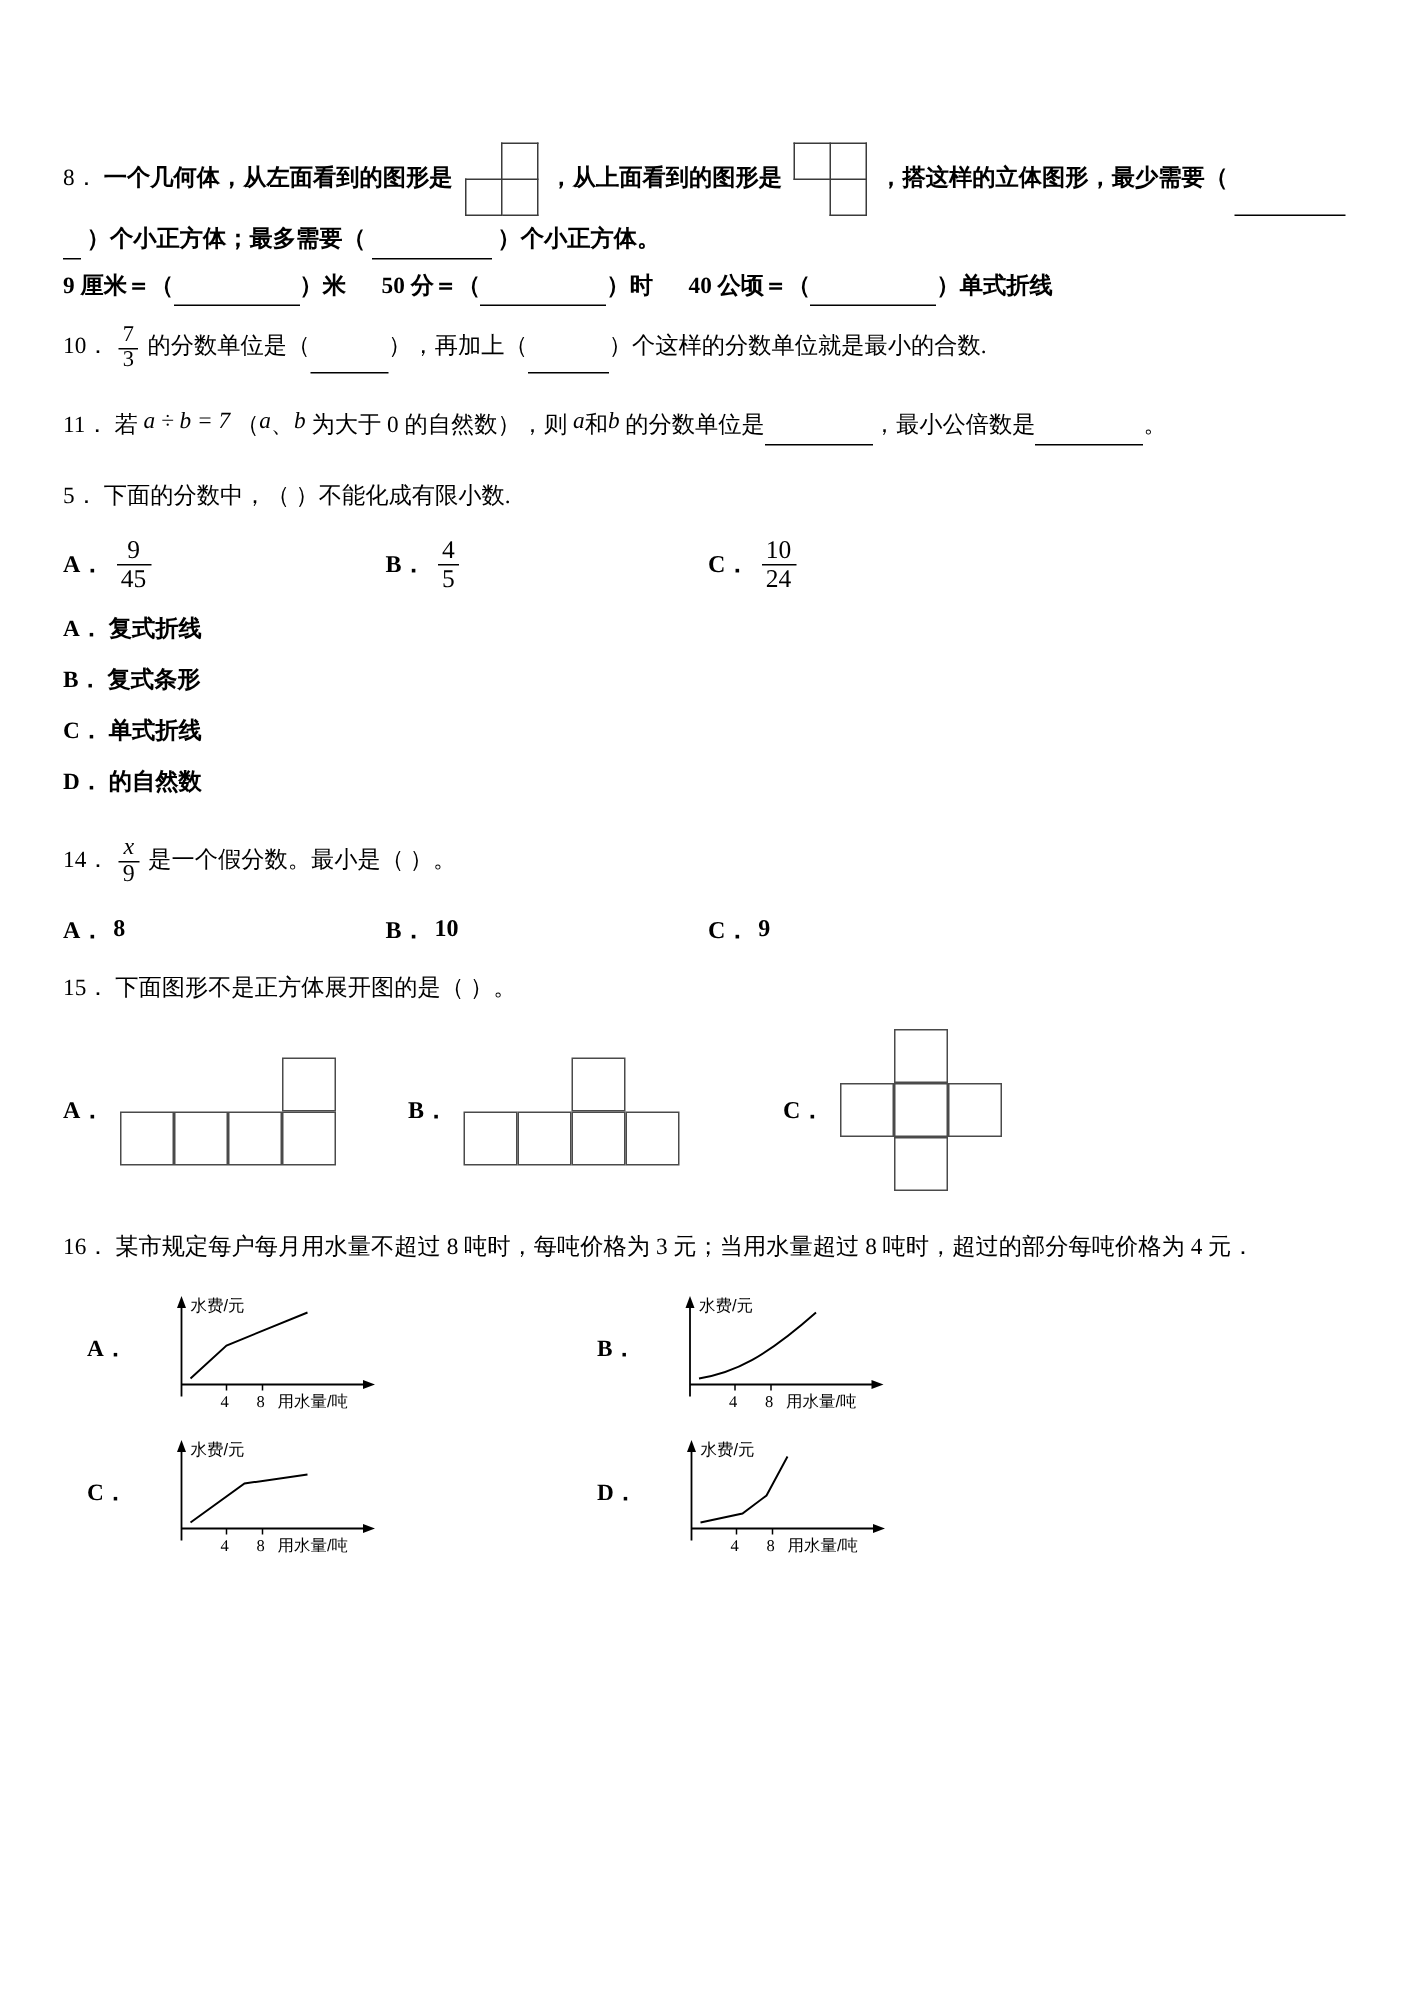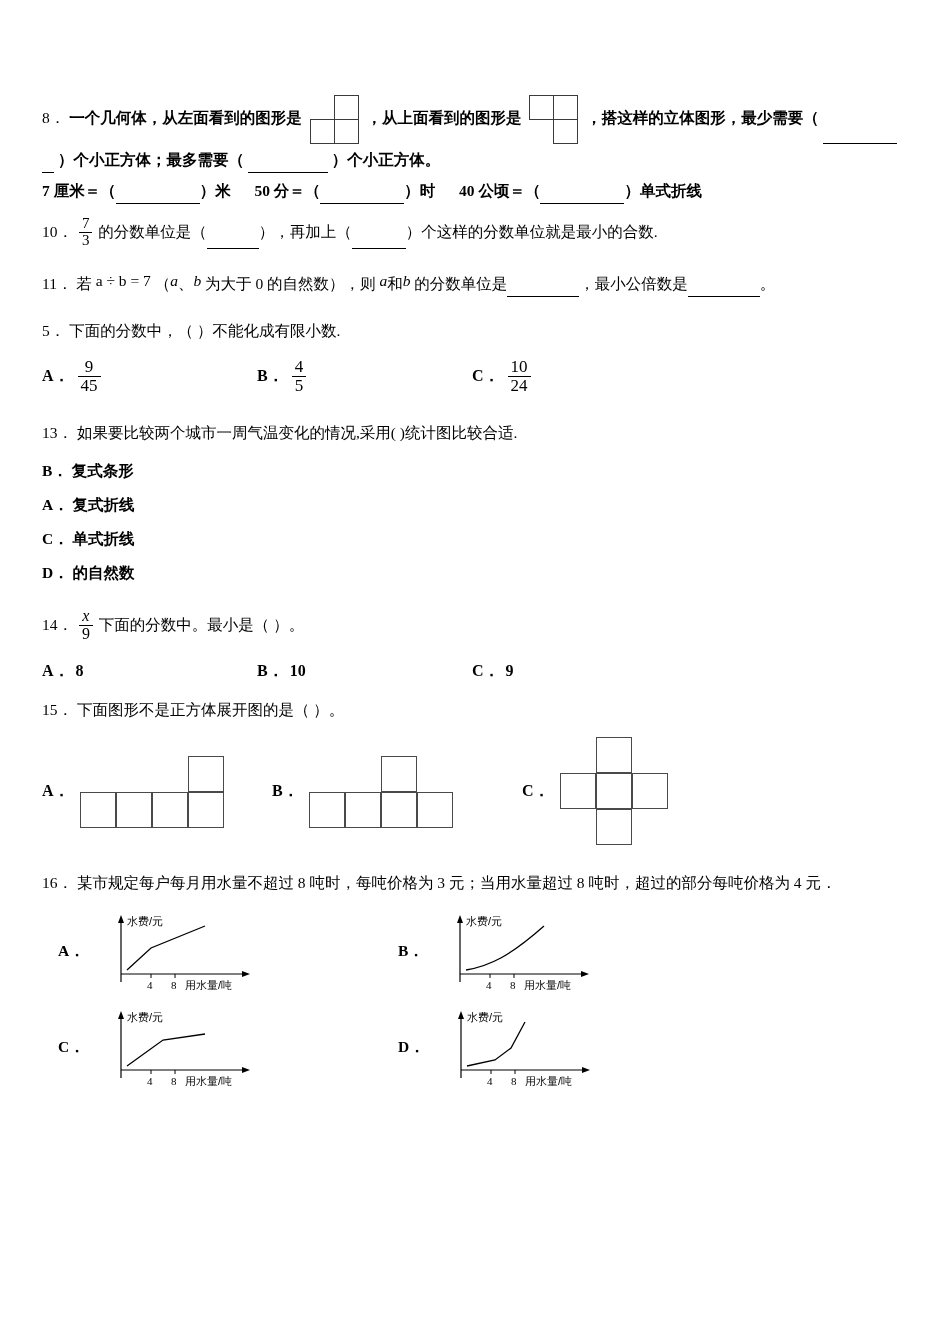--- a/index.html
+++ b/index.html
@@ -213,40 +213,40 @@
     <span class="blank" style="min-width:74px"></span>
   </div>
   <div class="q" style="margin-top:-2px">
     <span class="blank" style="min-width:12px"></span>
     <span class="bold">）个小正方体；最多需要（</span>
     <span class="blank" style="min-width:80px"></span>
     <span class="bold">）个小正方体。</span>
   </div>
 
   <div class="q" style="margin-top:2px">
-    <span class="bold">7 厘米＝（</span><span class="blank" style="min-width:84px"></span><span class="bold">）米</span>
+    <span class="bold">9 厘米＝（</span><span class="blank" style="min-width:84px"></span><span class="bold">）米</span>
     <span class="sp"></span><span class="sp"></span>
     <span class="bold">50 分＝（</span><span class="blank" style="min-width:84px"></span><span class="bold">）时</span>
     <span class="sp"></span><span class="sp"></span>
     <span class="bold">40 公顷＝（</span><span class="blank" style="min-width:84px"></span><span class="bold">）单式折线</span>
   </div>
 
   <div class="q" style="margin-top:12px">
     <span class="qnum">10．</span>
     <span class="frac upright">
       <span class="num">7</span>
       <span class="den">3</span>
     </span>
     <span>的分数单位是（</span><span class="blank" style="min-width:52px"></span><span>），再加上（</span><span class="blank" style="min-width:54px"></span><span>）个这样的分数单位就是最小的合数.</span>
   </div>
 
   <div class="q" style="margin-top:18px">
     <span class="qnum">11．</span>
     <span>若</span>
-    <span style="vertical-align:3px">a ÷ b = 7</span>
+    <span style="font-style:italic; vertical-align:3px">a ÷ b = 7</span>
     <span>（</span><span style="font-style:italic; vertical-align:3px">a</span><span>、</span><span style="font-style:italic; vertical-align:3px">b</span>
     <span>为大于 0 的自然数），则</span>
     <span style="font-style:italic; vertical-align:3px">a</span><span>和</span><span style="font-style:italic; vertical-align:3px">b</span>
     <span>的分数单位是</span><span class="blank" style="min-width:72px"></span><span>，最小公倍数是</span><span class="blank" style="min-width:72px"></span><span>。</span>
   </div>
 
   <div class="section-title"></div>
 
   <div class="q">
     <span class="qnum">5．</span>
@@ -269,50 +269,46 @@
     </div>
     <div class="choice-inline" style="width:215px">
       <span class="choice-label">C．</span>
       <span class="frac" style="font-size:17px">
         <span class="num" style="font-style:normal">10</span>
         <span class="den">24</span>
       </span>
     </div>
   </div>
 
-  <div class="q" style="margin-top:24px">
-    <span class="qnum">13．</span>
-    <span>如果要比较两个城市一周气温变化的情况,采用(        )统计图比较合适.</span>
-  </div>
   <div class="choice-stack" style="margin-top:8px">
+    <div>
+      <span class="t">A．</span>
+      <span class="t">复式折线</span>
+    </div>
     <div>
       <span class="t">B．</span>
       <span class="t">复式条形</span>
-    </div>
-    <div>
-      <span class="t">A．</span>
-      <span class="t">复式折线</span>
     </div>
     <div>
       <span class="t">C．</span>
       <span class="t">单式折线</span>
     </div>
     <div>
       <span class="t">D．</span>
       <span class="t">的自然数</span>
     </div>
   </div>
 
   <div class="q" style="margin-top:18px">
     <span class="qnum">14．</span>
     <span class="frac" style="font-size:16px">
       <span class="num">x</span>
       <span class="den">9</span>
     </span>
-    <span>下面的分数中。最小是（     ）。</span>
+    <span>是一个假分数。最小是（     ）。</span>
   </div>
   <div class="choices-inline" style="margin-top:18px">
     <div class="choice-inline" style="width:215px">
       <span class="choice-label">A．</span>
       <span class="bold">8</span>
     </div>
     <div class="choice-inline" style="width:215px">
       <span class="choice-label">B．</span>
       <span class="bold">10</span>
     </div>

